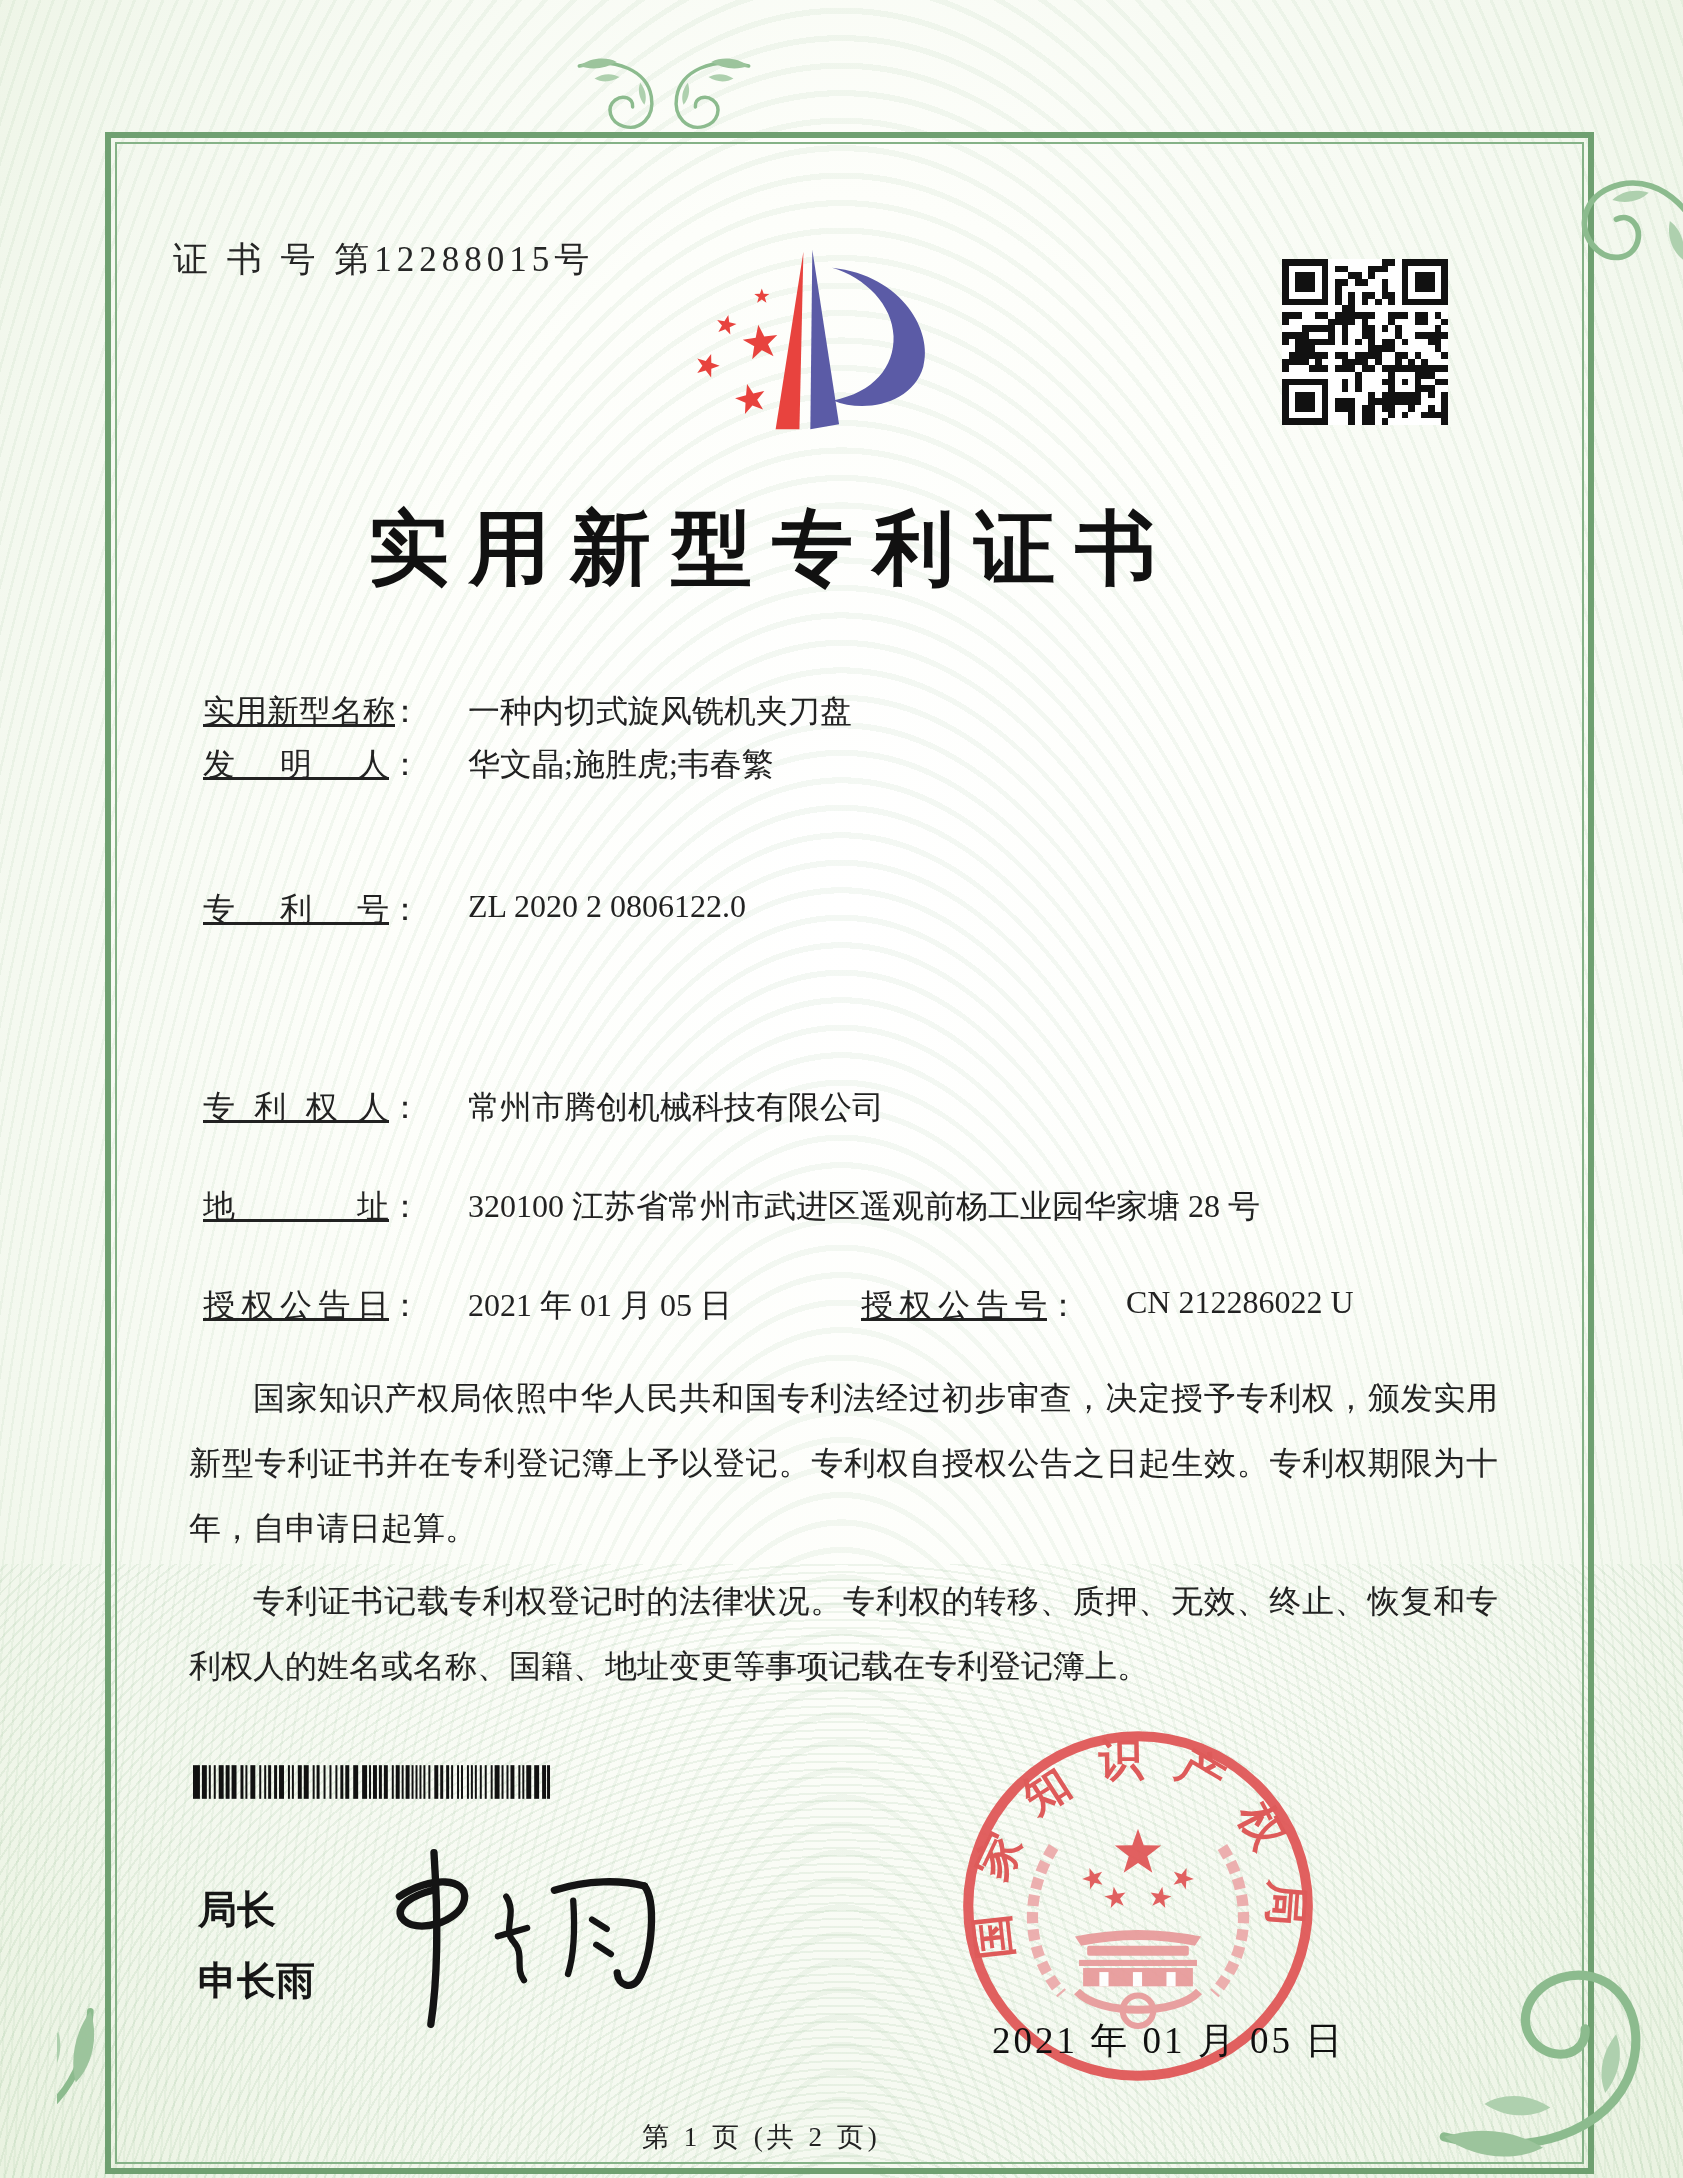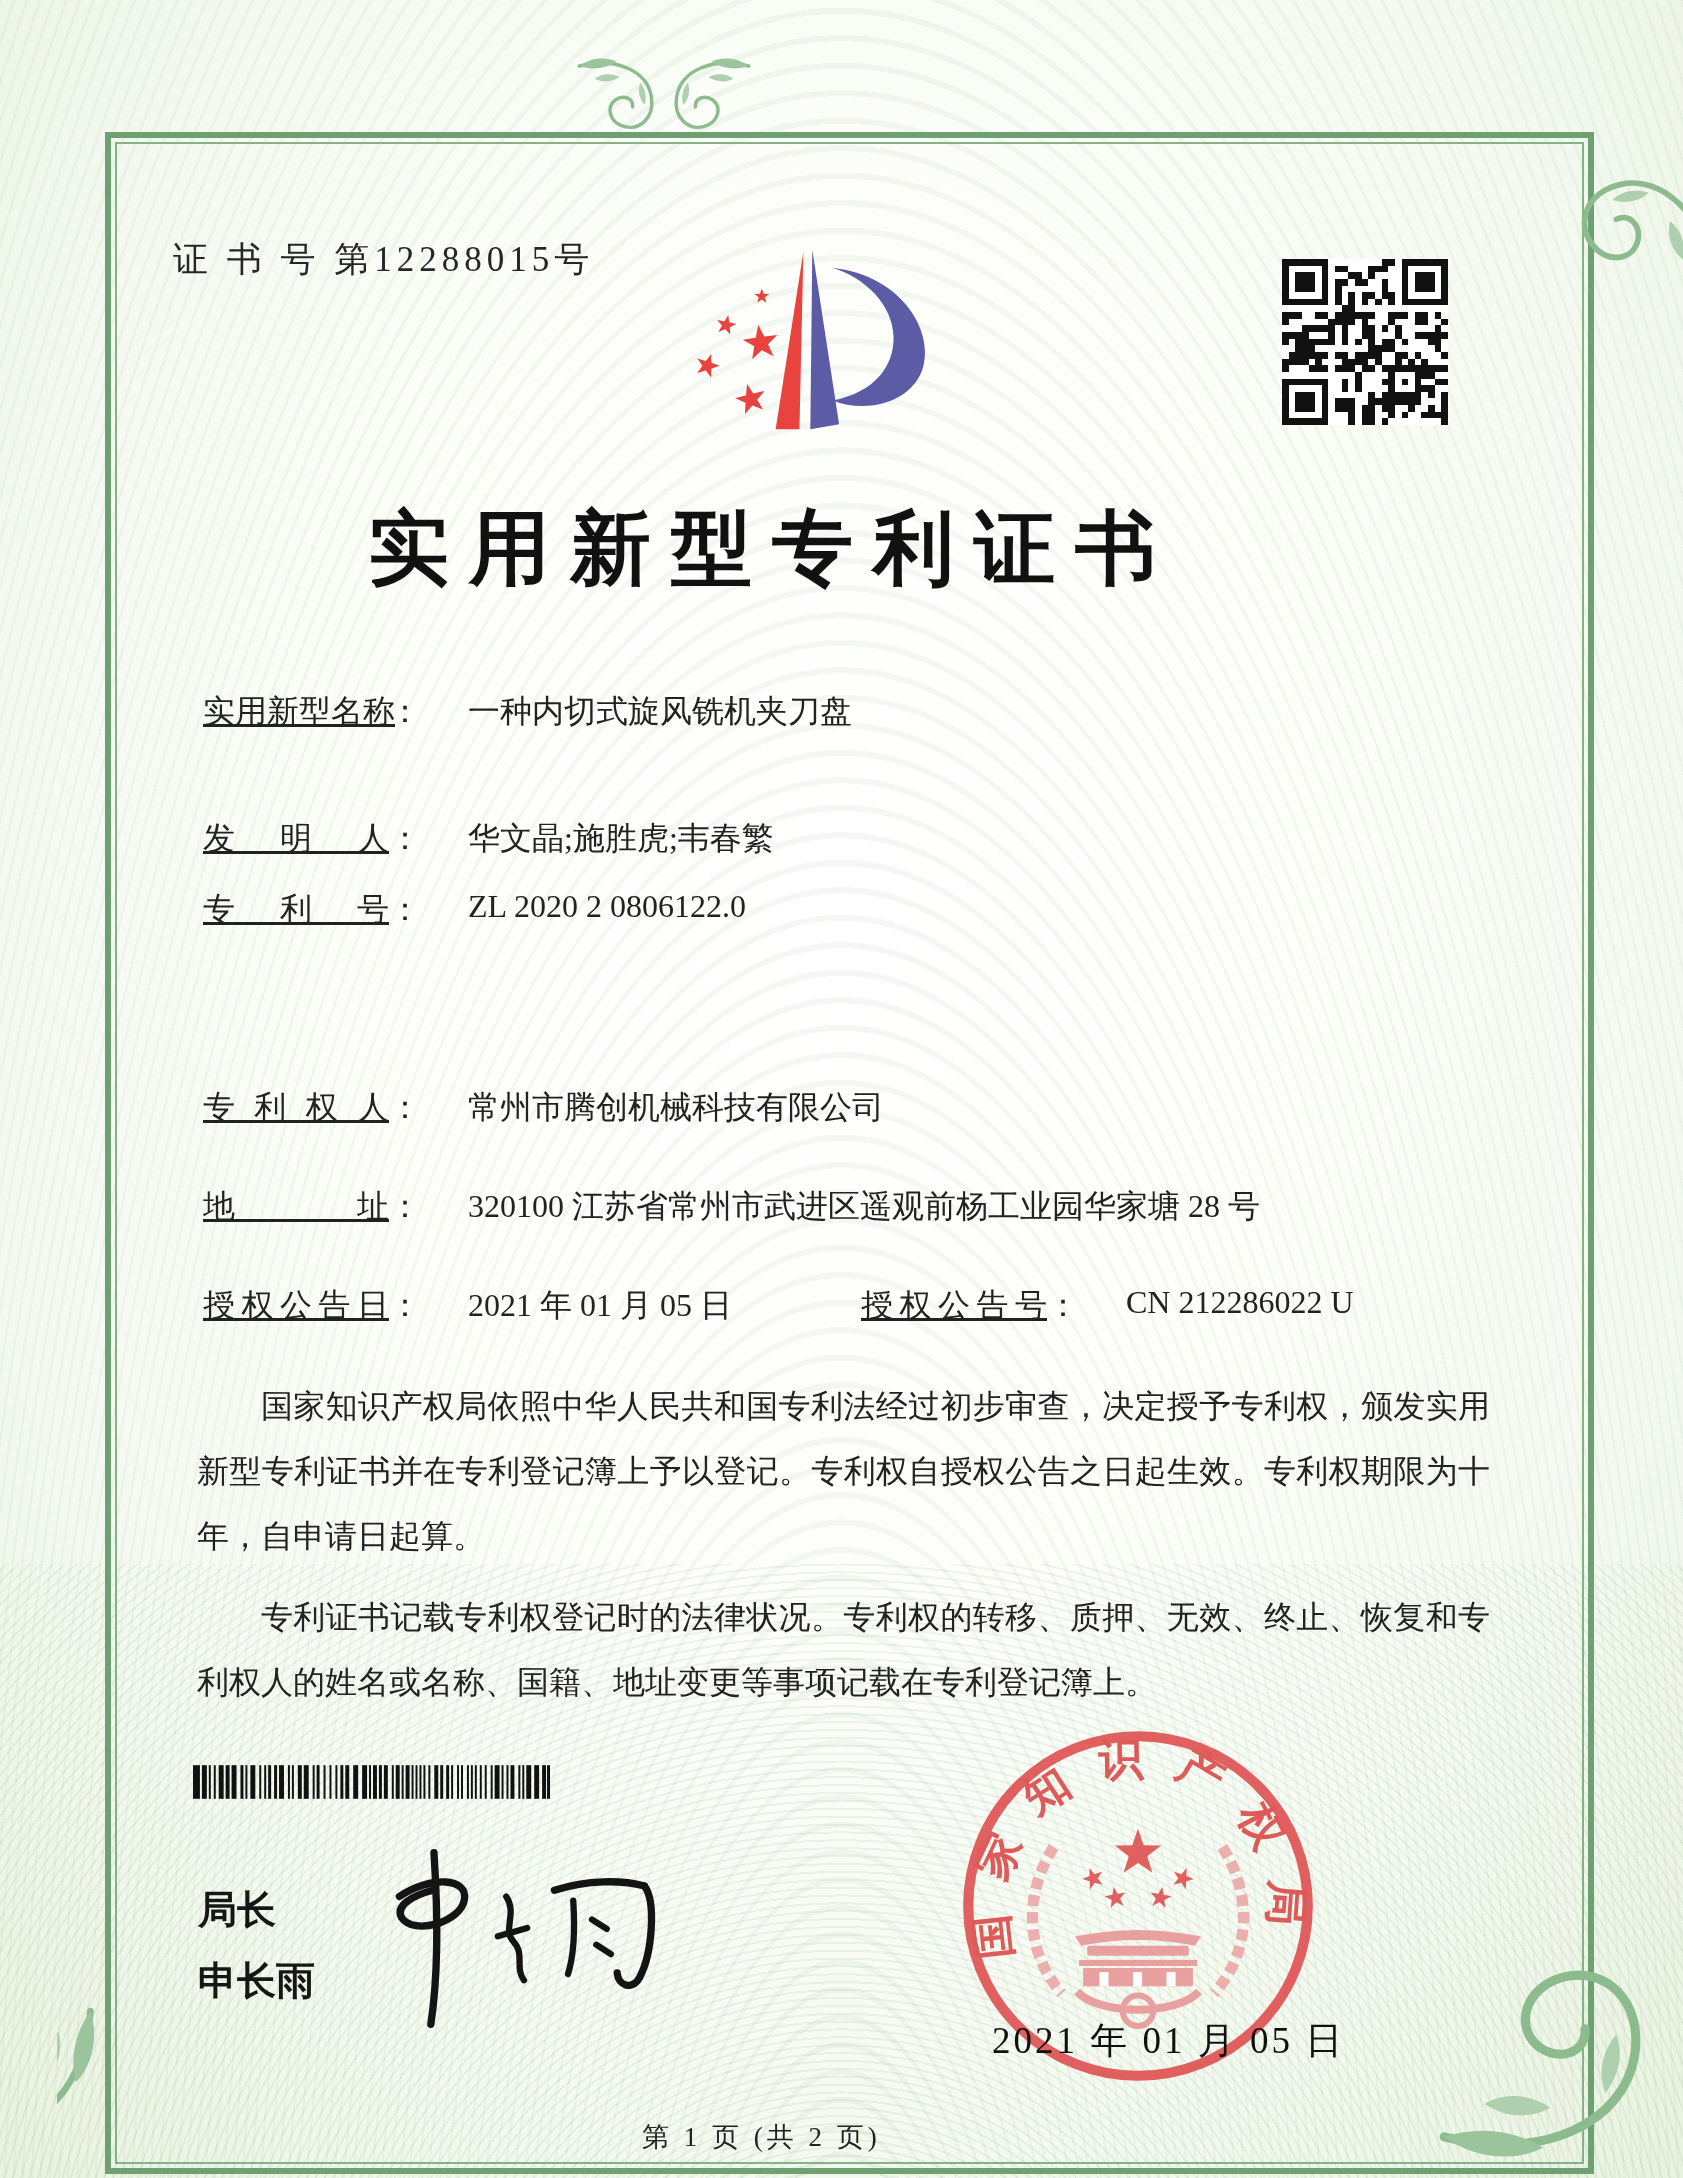--- a/index.html
+++ b/index.html
@@ -19,21 +19,21 @@
   .certno{left:173px;top:236px;font-size:35px;letter-spacing:5px;color:#262626;}
   .title{left:0;top:495px;width:1544px;text-align:center;font-size:81px;font-weight:700;
          letter-spacing:20px;color:#111;}
   .row{left:203px;font-size:32px;color:#222;}
   .flabel{display:inline-block;width:186px;text-align:justify;text-align-last:justify;vertical-align:top;text-decoration:underline;}
   .colon{display:inline-block;vertical-align:top;}
   .fvalue{display:inline-block;vertical-align:top;padding-left:6px;margin-left:41px;}
   .grant2{position:absolute;left:658px;top:0;}
   .paras{position:absolute;left:181px;top:1358px;width:1325px;font-size:32px;line-height:65px;
          text-align:justify;color:#222;white-space:normal;}
-  .paras p{margin:16px;text-indent:2em;}
+  .paras p{margin:8px;text-indent:2em;}
   .officer{left:198px;top:1874px;font-family:"Liberation Sans","DejaVu Sans",sans-serif;
            font-size:39px;font-weight:600;color:#161616;line-height:71px;}
   .sealdate{left:992px;top:2016px;font-size:37px;letter-spacing:3px;color:#101010;z-index:5;}
   .footer{left:642px;top:2119px;font-size:27px;letter-spacing:4px;color:#222;text-align:center;}
   svg{display:block;}
 </style>
 </head>
 <body>
 
 <div id="page">
@@ -402,21 +402,21 @@
       <rect x="13" y="24" width="1" height="1" fill="#111"></rect>
       <rect x="15" y="24" width="1" height="1" fill="#111"></rect>
       <rect x="24" y="24" width="1" height="1" fill="#111"></rect>
     </svg>
 
   <div class="abs title">实用新型专利证书</div>
 
   <div class="abs row" style="top:690px">
     <span class="flabel">实用新型名称</span><span class="colon">：</span><span class="fvalue">一种内切式旋风铣机夹刀盘</span>
   </div>
-  <div class="abs row" style="top:817px">
+  <div class="abs row" style="top:743px">
     <span class="flabel">发明人</span><span class="colon">：</span><span class="fvalue">华文晶;施胜虎;韦春繁</span>
   </div>
   <div class="abs row" style="top:888px">
     <span class="flabel">专利号</span><span class="colon">：</span><span class="fvalue">ZL 2020 2 0806122.0</span>
   </div>
   <div class="abs row" style="top:1086px">
     <span class="flabel">专利权人</span><span class="colon">：</span><span class="fvalue">常州市腾创机械科技有限公司</span>
   </div>
   <div class="abs row" style="top:1185px">
     <span class="flabel">地址</span><span class="colon">：</span><span class="fvalue">320100 江苏省常州市武进区遥观前杨工业园华家塘 28 号</span>

